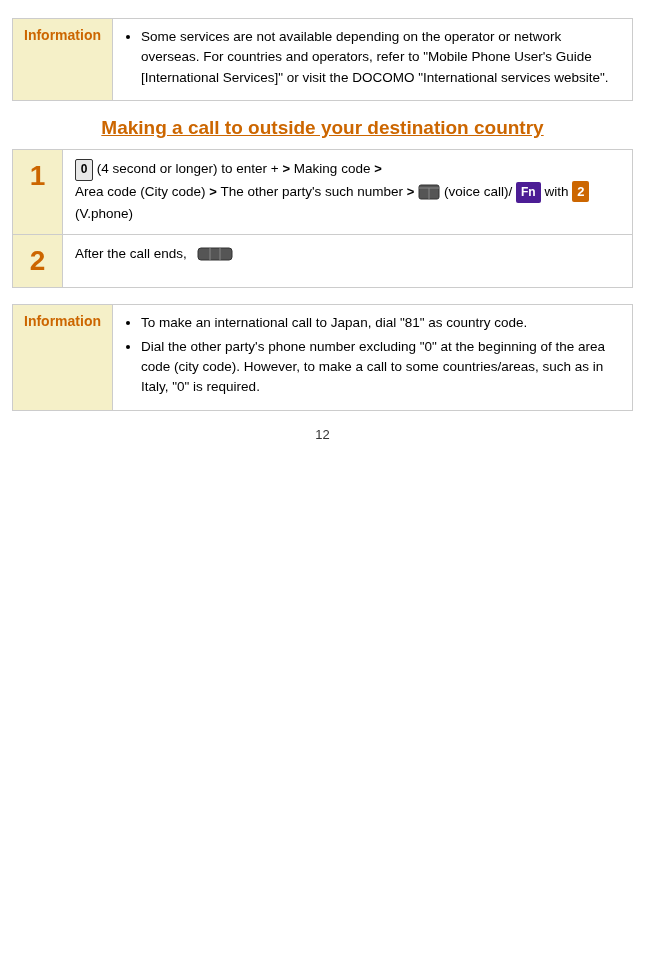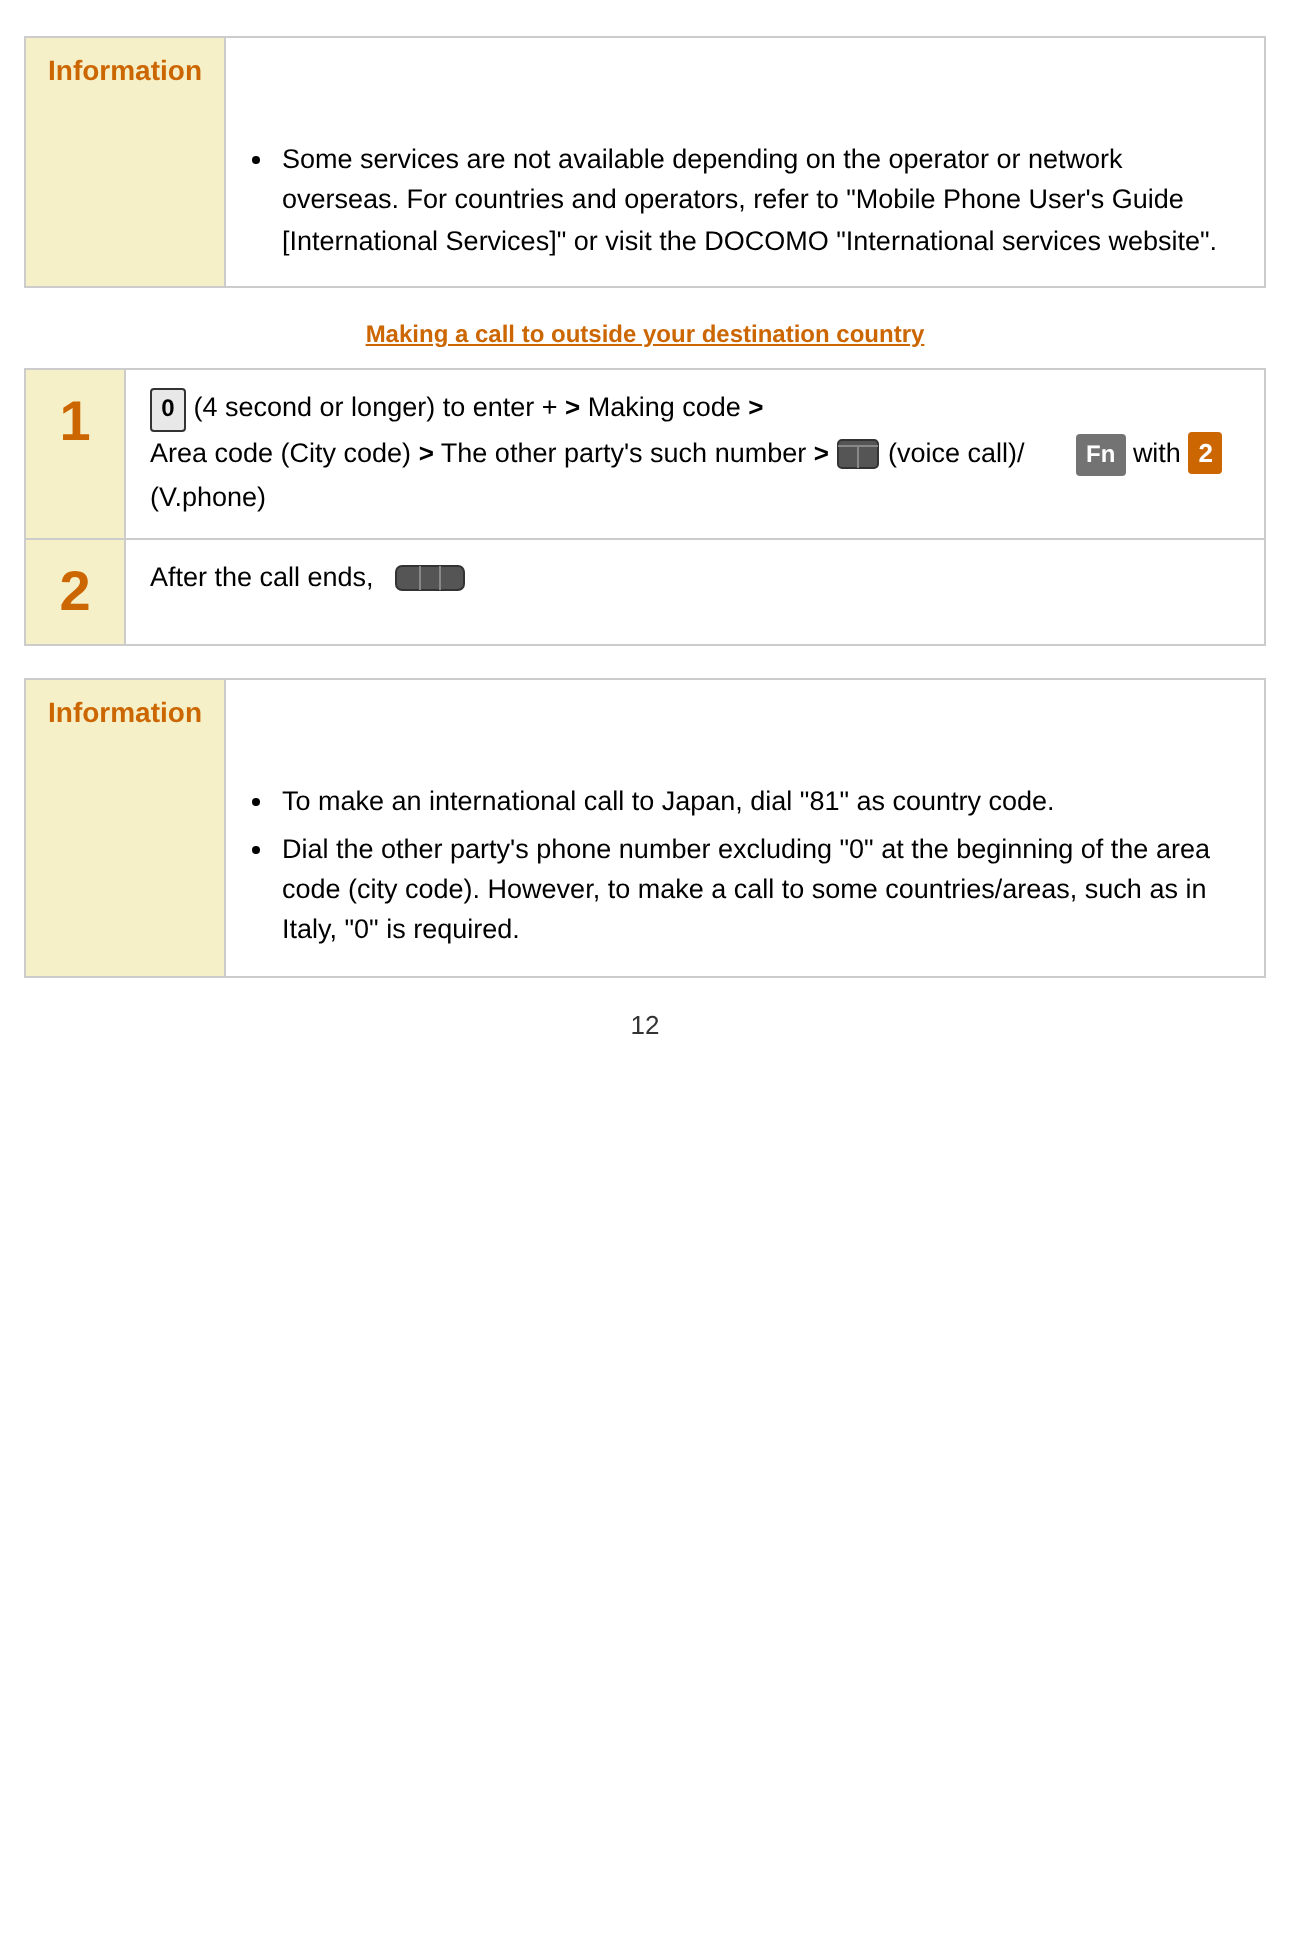--- a/index.html
+++ b/index.html
@@ -45,32 +45,31 @@
 
     .info-content {
       padding: 8px 10px;
       line-height: 1.5;
       flex: 1;
       font-size: 13.5px;
     }
 
     .info-content ul {
       padding-left: 18px;
-      margin-top: 43px;
     }
 
     .info-content li {
       margin-bottom: 4px;
     }
 
     
     .section-heading {
       color: #cc6600;
       font-weight: bold;
-      font-size: 12px;
+      font-size: 19px;
       text-decoration: underline;
       text-align: center;
       margin: 14px 0 10px 0;
     }
 
     
     .steps-table {
       width: 100%;
       border-collapse: collapse;
       margin-bottom: 16px;
@@ -107,27 +106,26 @@
       padding: 0px 4px;
       font-size: 12px;
       font-weight: bold;
       border-radius: 2px;
       min-width: 18px;
       text-align: center;
     }
 
     .key-fn {
       display: inline-block;
-      background: #737373;
+      background: #4c1d95;
       color: #ffffff;
       padding: 1px 5px;
       font-size: 12px;
       font-weight: bold;
       border-radius: 2px;
-      margin-left: 22px;
     }
 
     .key-num {
       display: inline-block;
       background: #cc6600;
       color: #ffffff;
       padding: 0px 5px;
       font-size: 13px;
       font-weight: bold;
       border-radius: 2px;

